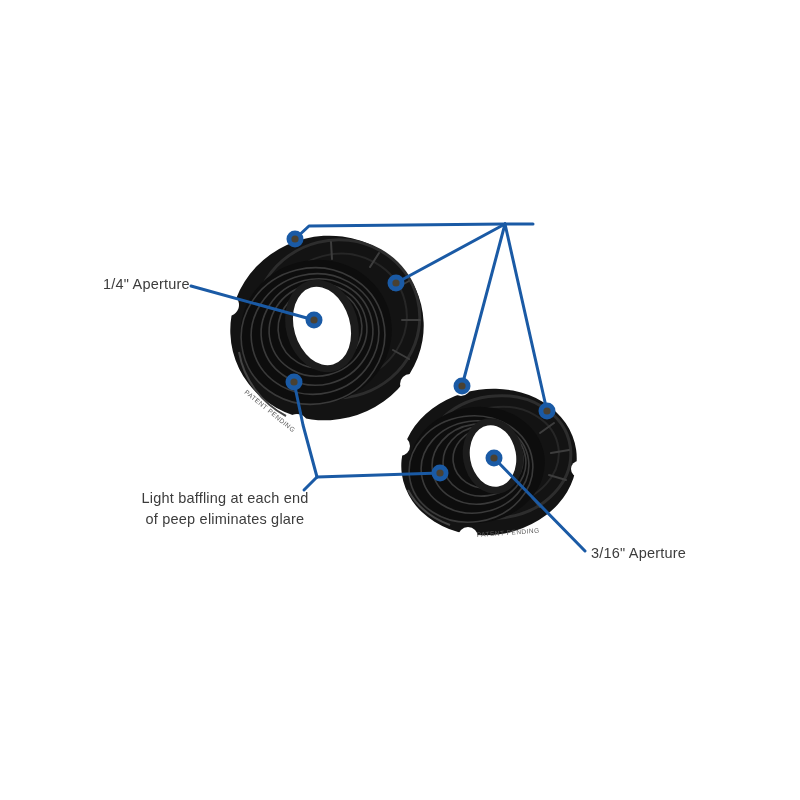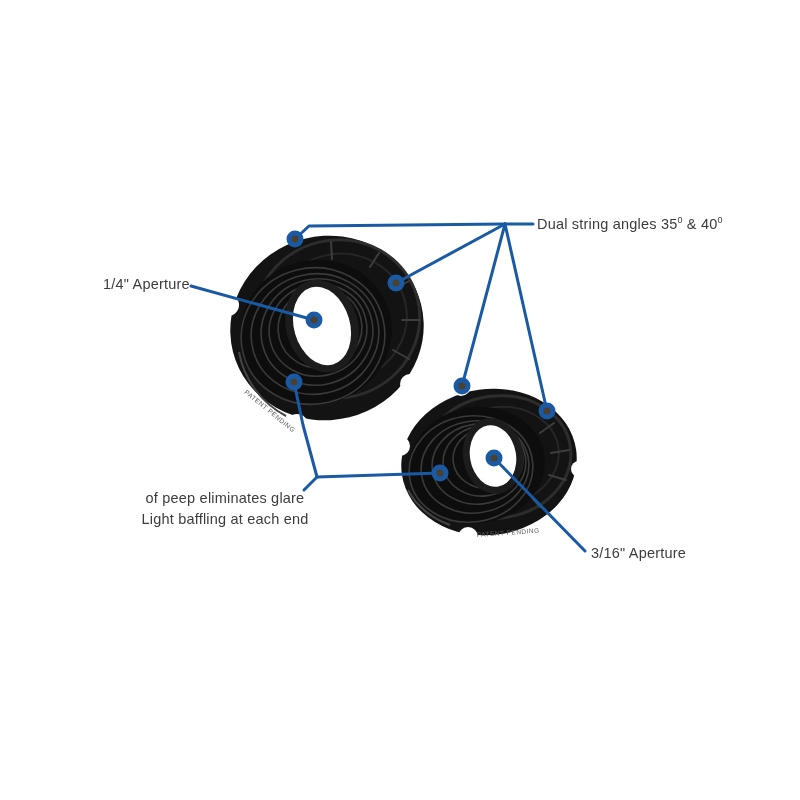--- a/index.html
+++ b/index.html
@@ -127,26 +127,23 @@
         <circle cx="494" cy="458" r="8.5" fill="#1a5aa5"></circle>
         <circle cx="494" cy="458" r="3.6" fill="#4a4132"></circle>
       </g>
       <g>
         <circle cx="440" cy="473" r="8.5" fill="#1a5aa5"></circle>
         <circle cx="440" cy="473" r="3.6" fill="#4a4132"></circle>
       </g>
     </g>
   </svg>
 
-  <div class="label" style="left:537px;top:216px;">
-    <span>Dual string angles 35</span><sup>0</sup><span> &amp; 40</span><sup>0</sup>
-  </div>
 
   <div class="label" style="left:103px;top:276px;">1/4" Aperture</div>
 
   <div class="label label-center" style="left:105px;top:488px;width:240px;">
+    <div>Light baffling at each end</div>
     <div>of peep eliminates glare</div>
-    <div>Light baffling at each end</div>
   </div>
 
   <div class="label" style="left:591px;top:545px;">3/16" Aperture</div>
 
 </div>
 
 </body></html>

